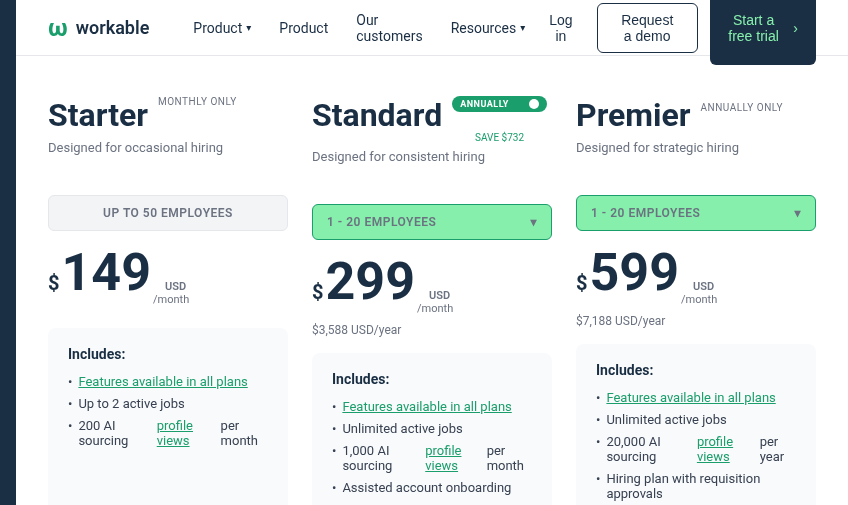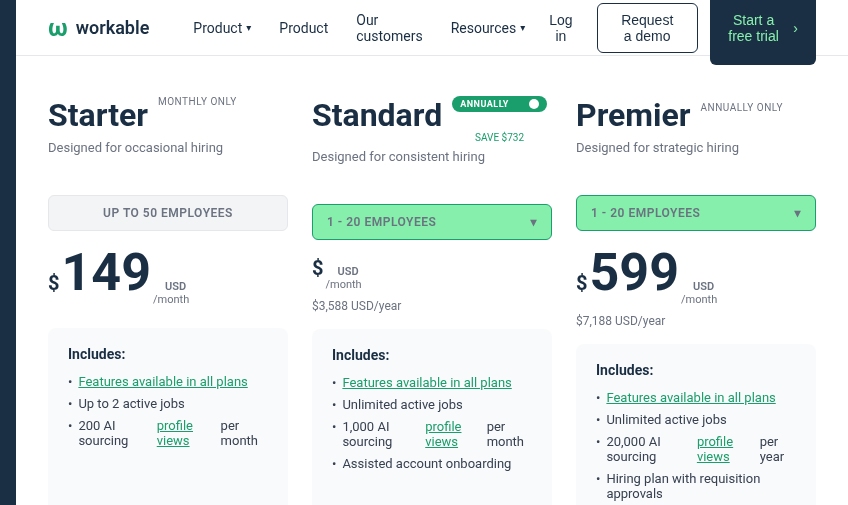--- a/index.html
+++ b/index.html
@@ -375,20 +375,21 @@
             </div>
             <div class="plan-desc">Designed for consistent hiring</div>
           </div>
           <div class="employee-selector with-dropdown">
             <span>1 - 20 EMPLOYEES</span>
             <span>▾</span>
           </div>
           <div class="price-section">
             <div class="price-row">
               <span class="price-dollar">$</span>
+              <span class="price-amount">299</span>
               <div class="price-meta">
                 <span class="price-usd">USD</span>
                 <span class="price-per">/month</span>
               </div>
             </div>
             <div class="price-annual">$3,588 USD/year</div>
           </div>
           <div class="includes-box">
             <div class="includes-title">Includes:</div>
             <ul class="includes-list">

